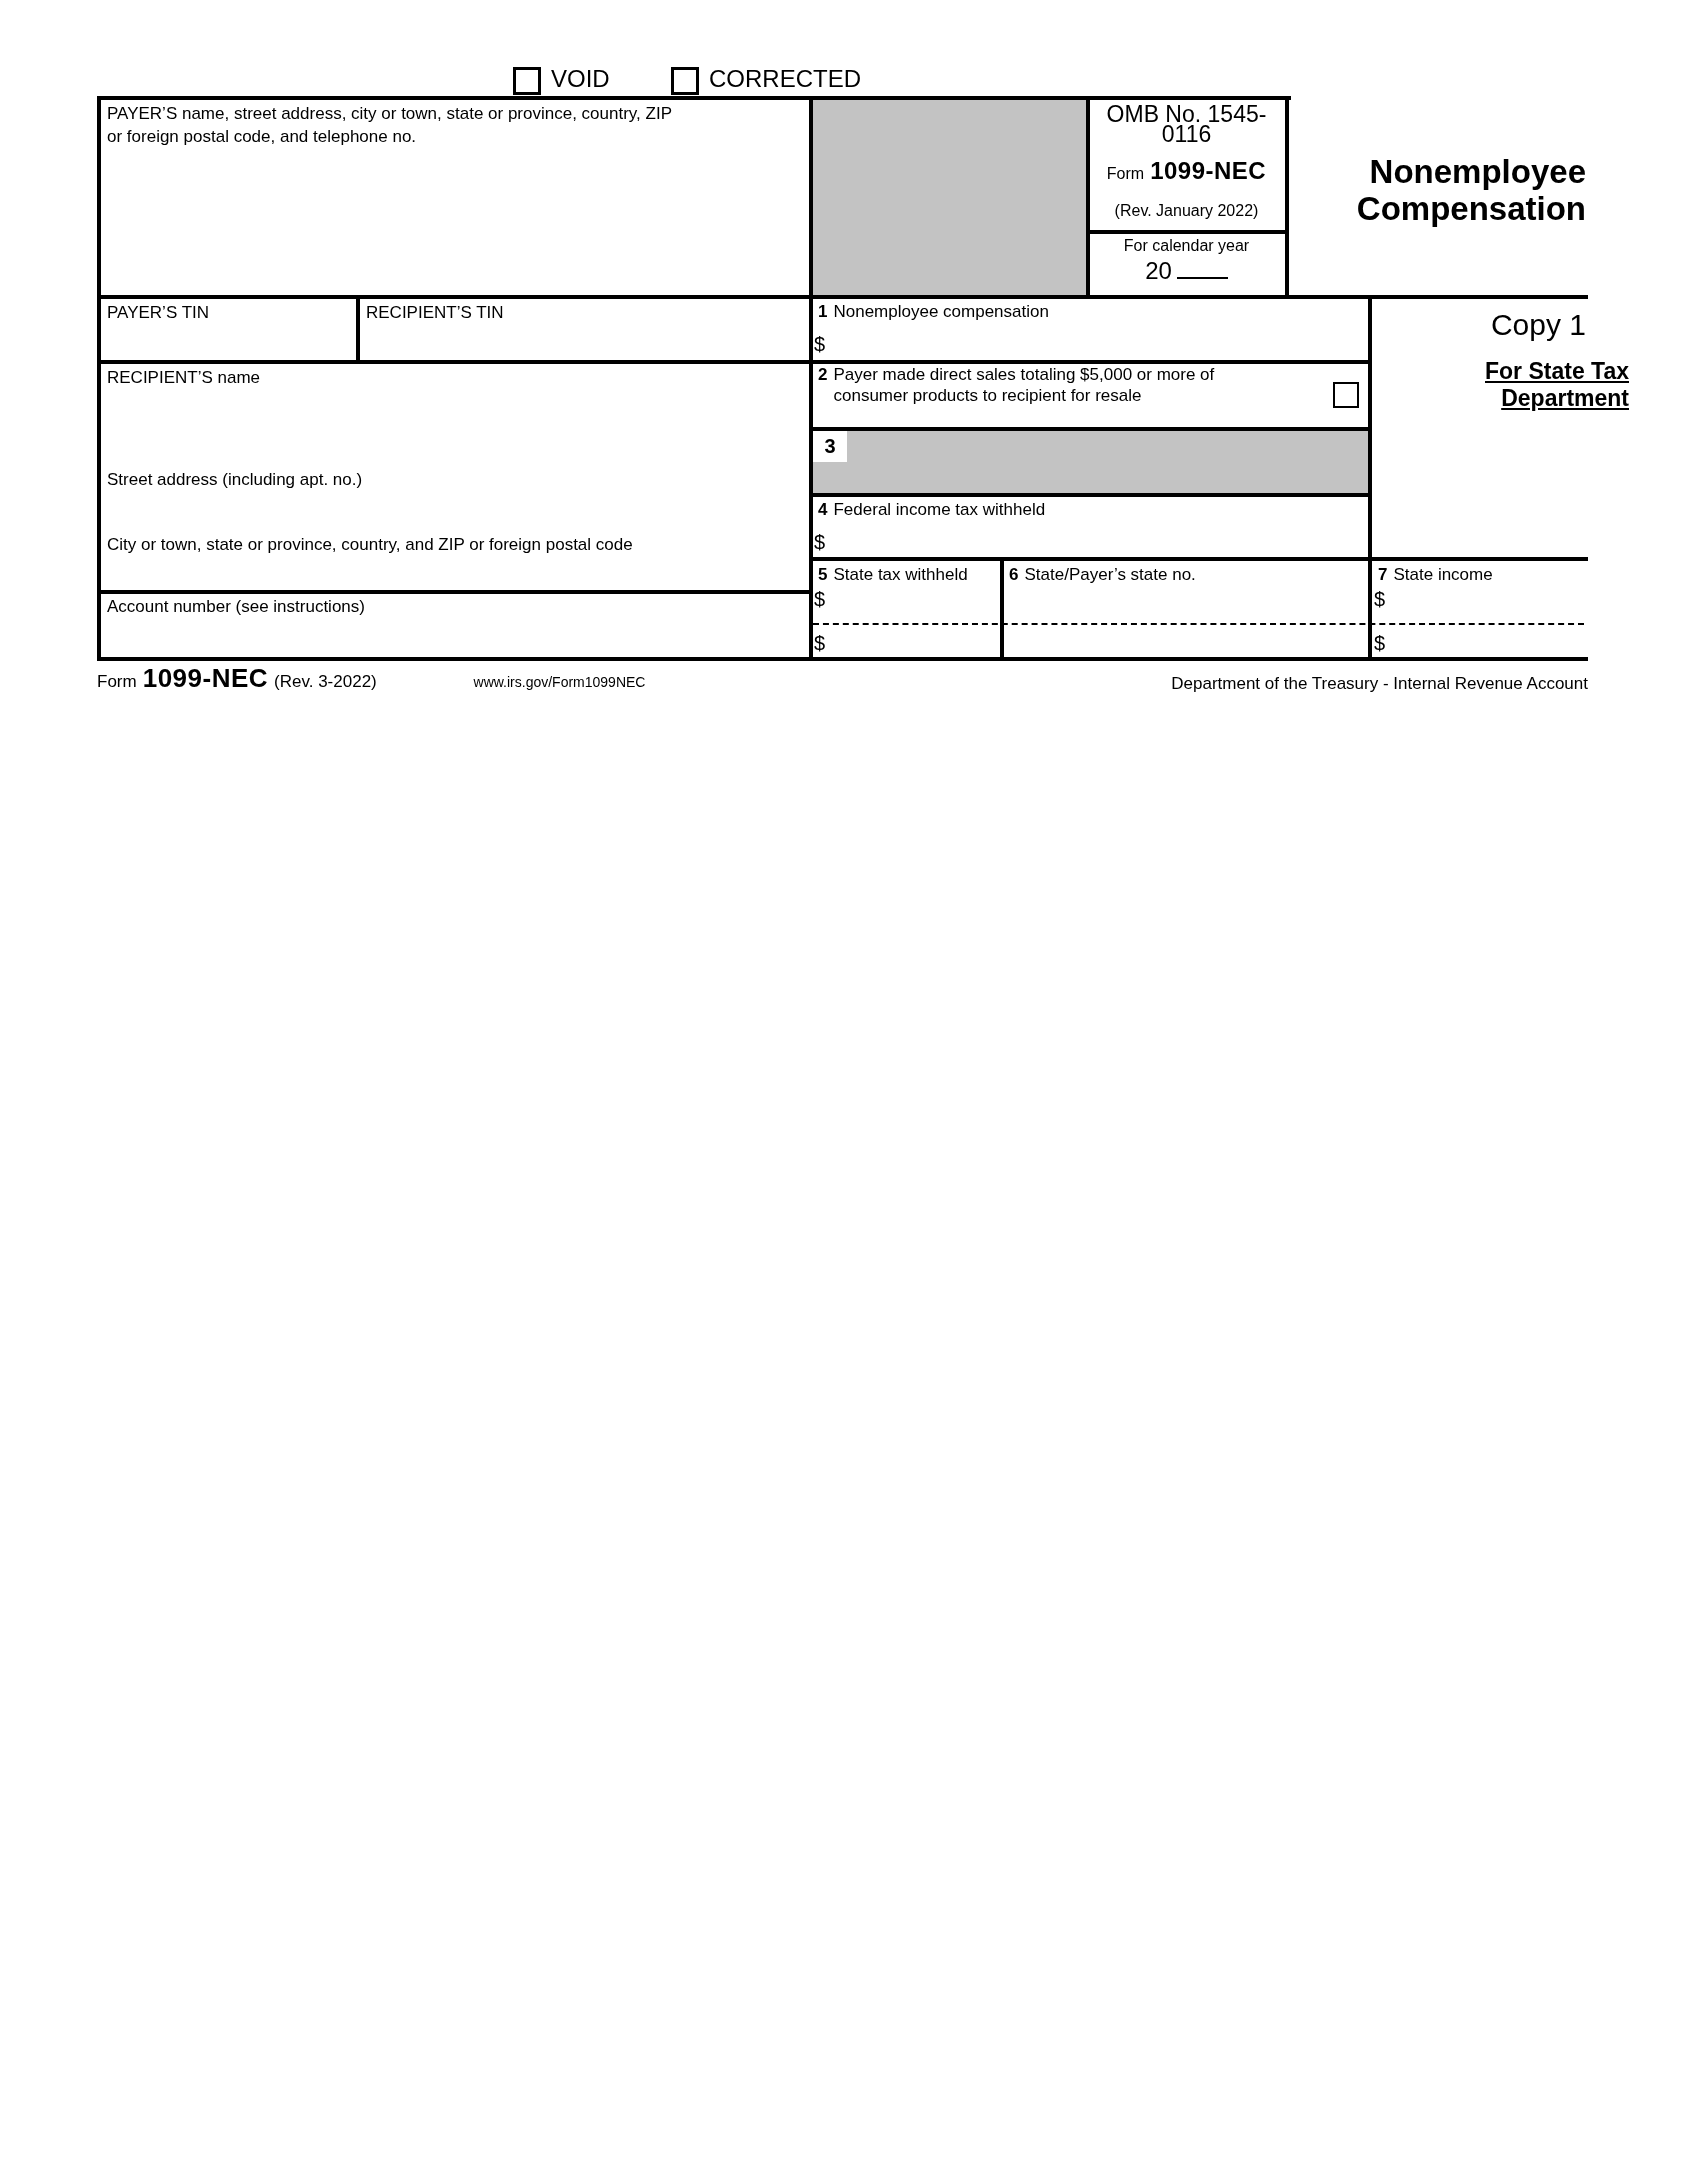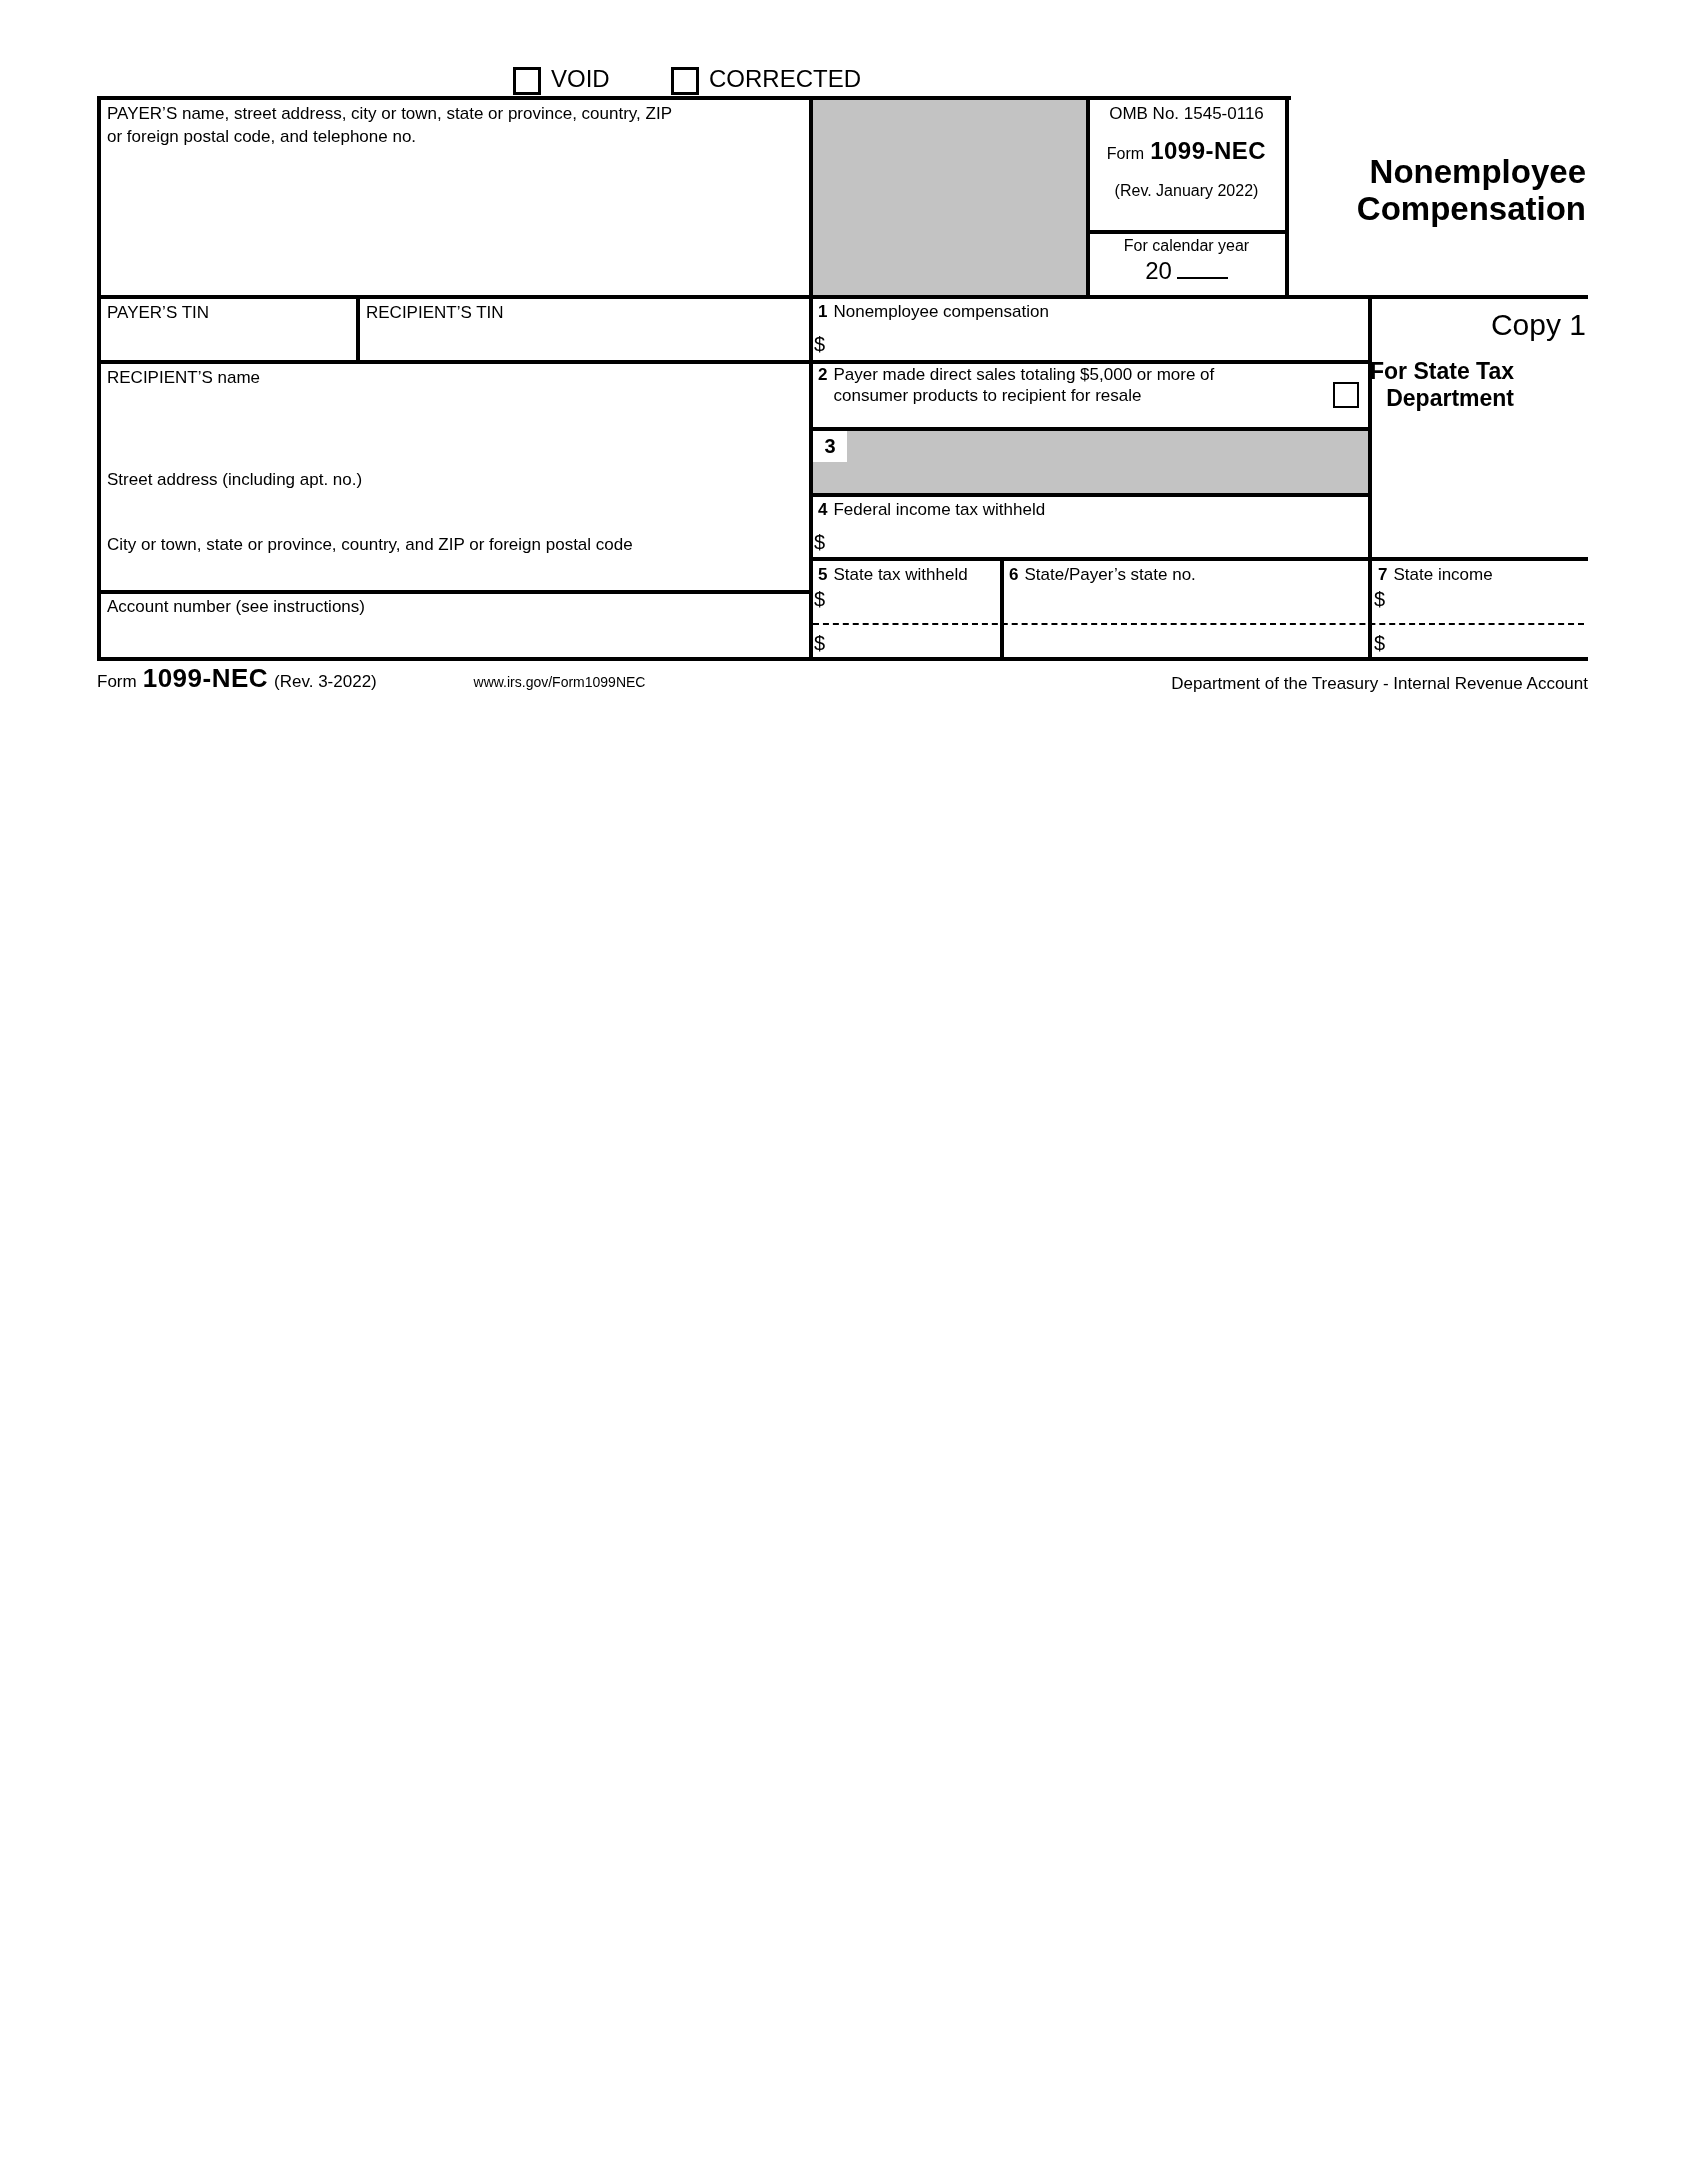--- a/index.html
+++ b/index.html
@@ -11,35 +11,35 @@
   .dashed{position:absolute;border-top:2px dashed #000;height:0;}
   .lbl{position:absolute;font-size:17px;line-height:23px;white-space:nowrap;}
   .bnum{font-weight:bold;}
   .dollar{position:absolute;font-size:20px;line-height:22px;}
   .cb{position:absolute;background:#fff;border:3px solid #000;box-sizing:border-box;}
   .cb.small{border-width:2px;}
   .grayfill{position:absolute;background:#c3c3c3;}
   .field{position:absolute;background:transparent;}
   .cktext{position:absolute;font-size:24px;line-height:28px;white-space:nowrap;}
   .ombbox{position:absolute;left:1090px;top:99px;width:193px;text-align:center;}
-  .ombbox .omb{font-size:17px;line-height:20px;margin-top:5px;}
+  .ombbox .omb{font-size:23px;line-height:20px;margin-top:5px;}
   .ombbox .formline{margin-top:13px;display:flex;justify-content:center;align-items:baseline;gap:6px;}
   .ombbox .formline .fw{font-size:16px;}
   .ombbox .formline .fn{font-size:24px;font-weight:bold;letter-spacing:0.5px;}
   .ombbox .rev{font-size:16px;line-height:19px;margin-top:16px;}
   .calblock{position:absolute;left:1090px;top:236px;width:193px;text-align:center;}
   .calblock .cal1{font-size:16px;line-height:19px;}
   .calblock .cal2{font-size:24px;line-height:22px;margin-top:3px;}
   .calblock .blank{display:inline-block;width:51px;height:19px;border-bottom:2px solid #000;margin-left:5px;}
   .title{position:absolute;left:1188px;top:153px;width:398px;text-align:right;
          font-weight:bold;font-size:33px;line-height:37px;}
   .copy1{position:absolute;left:1382px;top:309px;width:204px;text-align:right;
          font-weight:normal;font-size:30px;line-height:32px;}
-  .copyfor{position:absolute;width:210px;left:1304px;text-align:right;font-weight:bold;
-           font-size:23px;line-height:26px;}
+  .copyfor{position:absolute;width:210px;left:1419px;text-align:right;font-weight:bold;
+           font-size:23px;line-height:26px;text-decoration:underline;}
   .box2text{position:absolute;left:818px;top:364px;width:495px;font-size:17px;line-height:21px;display:flex;gap:6px;}
   .footer-left{position:absolute;left:97px;top:663px;display:flex;align-items:baseline;gap:6px;white-space:nowrap;}
   .footer-left .fw{font-size:17px;}
   .footer-left .fn{font-size:26px;font-weight:bold;letter-spacing:0.5px;}
   .footer-left .rev{font-size:17px;}
   .footer-url{position:absolute;left:312px;top:674px;width:495px;text-align:center;
               font-size:14px;white-space:nowrap;color:#000;text-decoration:none;}
   .footer-agency{position:absolute;left:1093px;top:674px;width:495px;text-align:right;
                  font-size:17px;white-space:nowrap;}
   .sq3{position:absolute;left:813px;top:431px;width:34px;height:31px;background:#fff;

